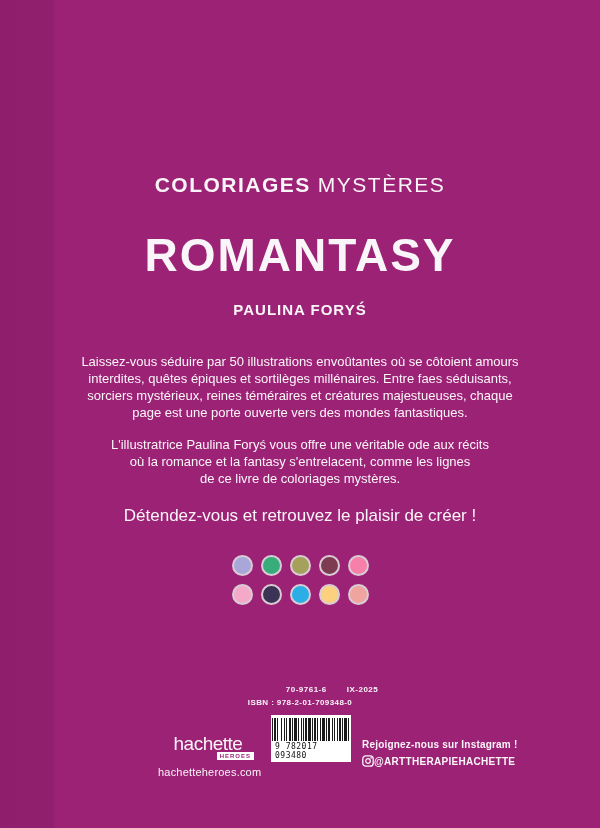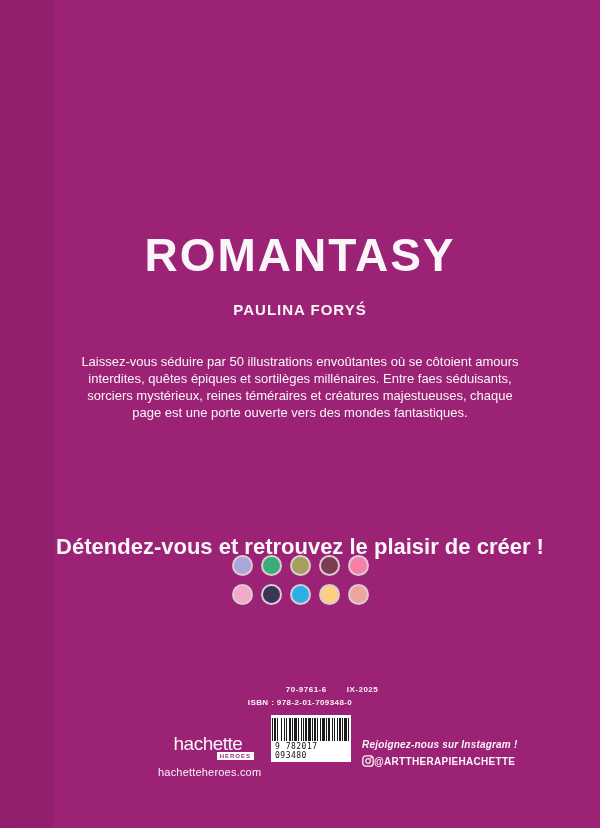--- a/index.html
+++ b/index.html
@@ -32,21 +32,21 @@
   .collection .light{font-weight:400;margin-left:7px;}
 
   .title{top:228px;font-size:46px;font-weight:700;letter-spacing:2px;}
 
   .author{top:301px;font-size:15px;font-weight:700;letter-spacing:1px;}
 
   .para{left:70px;width:460px;font-size:13px;line-height:17px;font-weight:400;white-space:pre-line;position:absolute;text-align:center;}
   .para1{top:353px;}
   .para2{top:436px;}
 
-  .tagline{top:506px;font-size:22px;font-weight:700;margin-top:28px;}
+  .tagline{top:506px;font-size:17px;font-weight:400;}
 
   .palette{top:555px;position:absolute;left:0;width:100%;display:flex;flex-direction:column;gap:8px;align-items:center;}
   .palette-row{display:flex;gap:8px;justify-content:center;}
   .dot{width:21px;height:21px;border-radius:50%;border:2px solid var(--dot-ring);display:inline-block;}
 
   .print-code{top:685px;font-size:8px;font-weight:700;letter-spacing:0.5px;display:flex;justify-content:center;gap:20px;margin-left:32px;}
   .isbn{top:698px;font-size:8px;font-weight:700;letter-spacing:0.4px;}
 
   .barcode{
     position:absolute;left:271px;top:715px;width:80px;height:47px;
@@ -61,41 +61,47 @@
   .publisher{position:absolute;left:158px;top:735px;width:100px;text-align:center;}
   .publisher-name{font-size:19px;font-weight:400;letter-spacing:-0.5px;line-height:18px;}
   .publisher-label{
     display:inline-block;background:#fff;color:var(--background);
     font-size:6px;font-weight:700;letter-spacing:1px;padding:1px 3px;
     margin:-1px 4px 0 auto;float:right;
   }
   .publisher-site{clear:both;font-size:11px;font-weight:400;padding-top:6px;letter-spacing:0.2px;}
 
   .instagram{position:absolute;left:362px;top:739px;text-align:left;}
-  .instagram-invite{font-size:10px;font-weight:700;letter-spacing:0.2px;font-style:italic;}
+  .instagram-invite{font-size:10px;font-weight:700;letter-spacing:0.2px;}
   .instagram-row{display:flex;align-items:center;margin-top:5px;}
   .ig-icon{display:inline-flex;}
   .instagram-handle{font-size:10px;font-weight:700;letter-spacing:0.3px;}
 </style>
 </head>
 <body>
 
 <div class="cover">
   <div class="spine-shade"></div>
 
 
+  <div class="centered collection">
+    <span class="bold">COLORIAGES</span><span class="light">MYSTÈRES</span>
+  </div>
 
   <div class="centered title">ROMANTASY</div>
 
   <div class="centered author">PAULINA FORYŚ</div>
 
   <div class="para para1">Laissez-vous séduire par 50 illustrations envoûtantes où se côtoient amours
 interdites, quêtes épiques et sortilèges millénaires. Entre faes séduisants,
 sorciers mystérieux, reines téméraires et créatures majestueuses, chaque
 page est une porte ouverte vers des mondes fantastiques.</div>
+  <div class="para para2">L'illustratrice Paulina Foryś vous offre une véritable ode aux récits
+où la romance et la fantasy s'entrelacent, comme les lignes
+de ce livre de coloriages mystères.</div>
 
   <div class="centered tagline">Détendez-vous et retrouvez le plaisir de créer !</div>
 
   <div class="palette">
     <div class="palette-row">
         <span class="dot" style="background: rgb(169, 166, 217);"></span>
         <span class="dot" style="background: rgb(55, 173, 123);"></span>
         <span class="dot" style="background: rgb(165, 161, 93);"></span>
         <span class="dot" style="background: rgb(126, 60, 83);"></span>
         <span class="dot" style="background: rgb(247, 127, 169);"></span>

